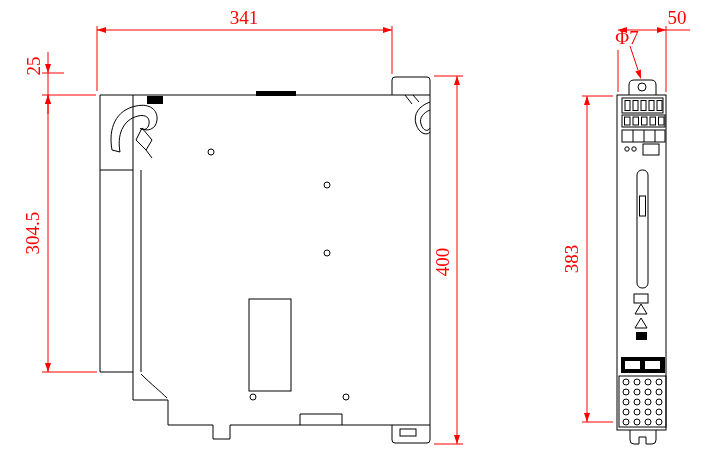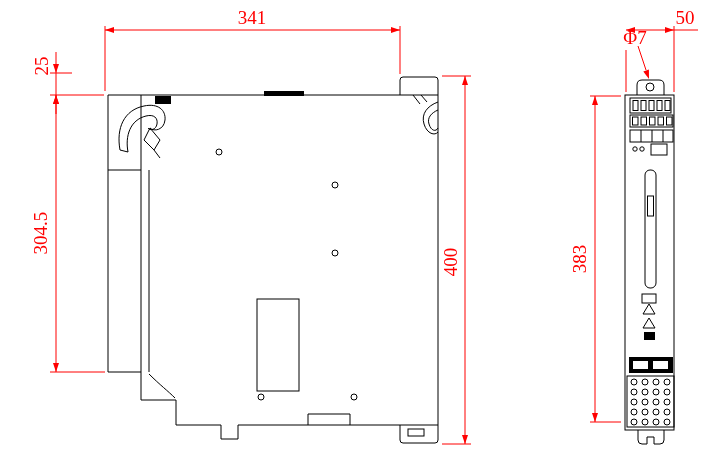--- a/index.html
+++ b/index.html
@@ -2,21 +2,21 @@
 <html style="--outline: #000000; --dimension: #ff0000; --background: #ffffff;"><head>
 <meta charset="utf-8">
 <style>
   html,body{margin:0;padding:0;}
   body{
     width:717px;height:451px;
     background:var(--background,#ffffff);
     font-family:"Liberation Serif",serif;
     overflow:hidden;
   }
-  .page{width:710px;height:451px;position:relative;padding-left:8px;}
+  .page{width:710px;height:451px;position:relative;}
   svg{display:block;}
   .g  {stroke:var(--outline,#000000);stroke-width:1;fill:none;}
   .gf {fill:var(--outline,#000000);stroke:none;}
   .d  {stroke:var(--dimension,#ff0000);stroke-width:1;fill:none;}
   .da {fill:var(--dimension,#ff0000);stroke:none;}
   .dt {fill:var(--dimension,#ff0000);font-family:"Liberation Serif",serif;font-size:19px;}
 </style>
 </head>
 <body>
 

